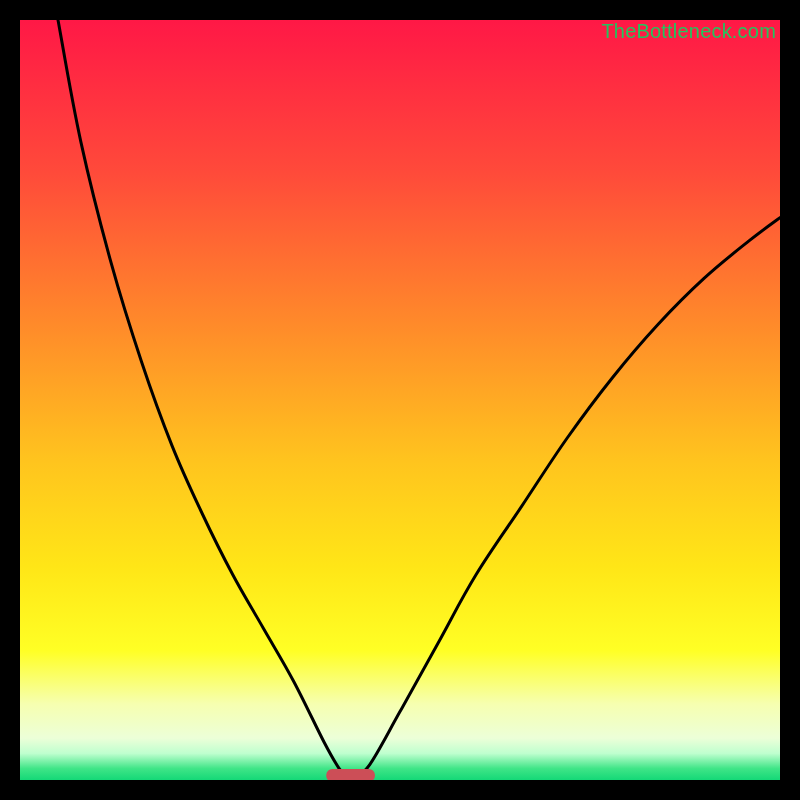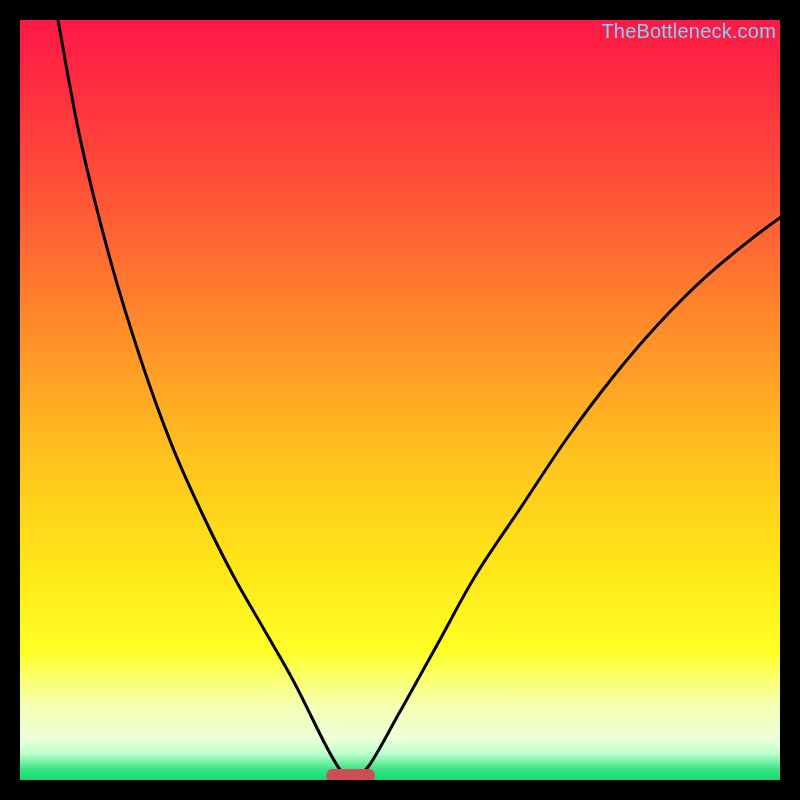--- a/index.html
+++ b/index.html
@@ -23,21 +23,21 @@
     position: absolute;
     left: 0;
     top: 0;
     width: 760px;
     height: 760px;
   }
   .watermark {
     position: absolute;
     top: 0;
     right: 4px;
-    color: #7dd3fc;
+    color: #22c55e;
     font-size: 20px;
     font-weight: 400;
     letter-spacing: 0.2px;
     user-select: none;
   }
   svg { display: block; }
 </style>
 </head>
 <body>
 

